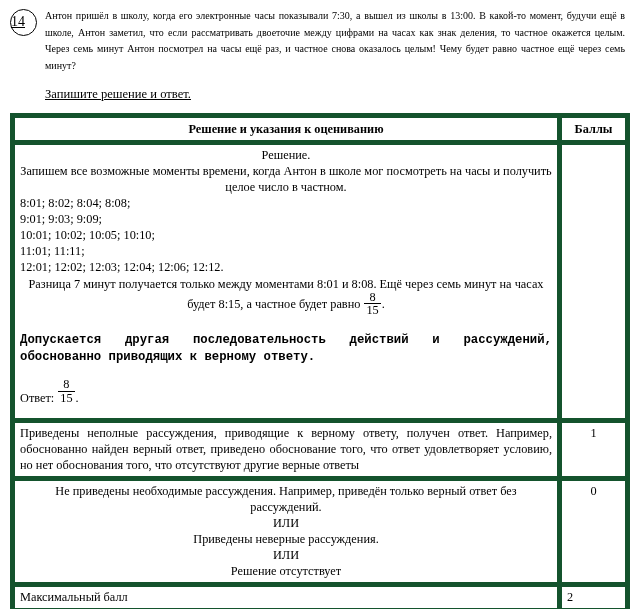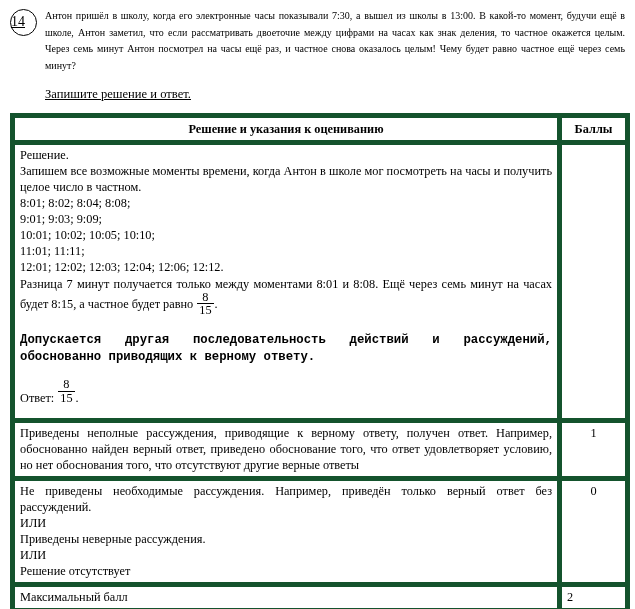--- a/index.html
+++ b/index.html
@@ -84,20 +84,21 @@
   .cell-just {
     text-align: justify;
   }
   .score-cell {
     text-align: center;
     vertical-align: middle;
     font-size: 12.5px;
   }
   .sol-line {
     margin: 0;
+    text-align: center;
   }
   .frac {
     display: inline-block;
     vertical-align: middle;
     text-align: center;
     line-height: 1.05;
     font-size: 12.3px;
     margin: 0 1px;
     position: relative;
     top: -1px;

